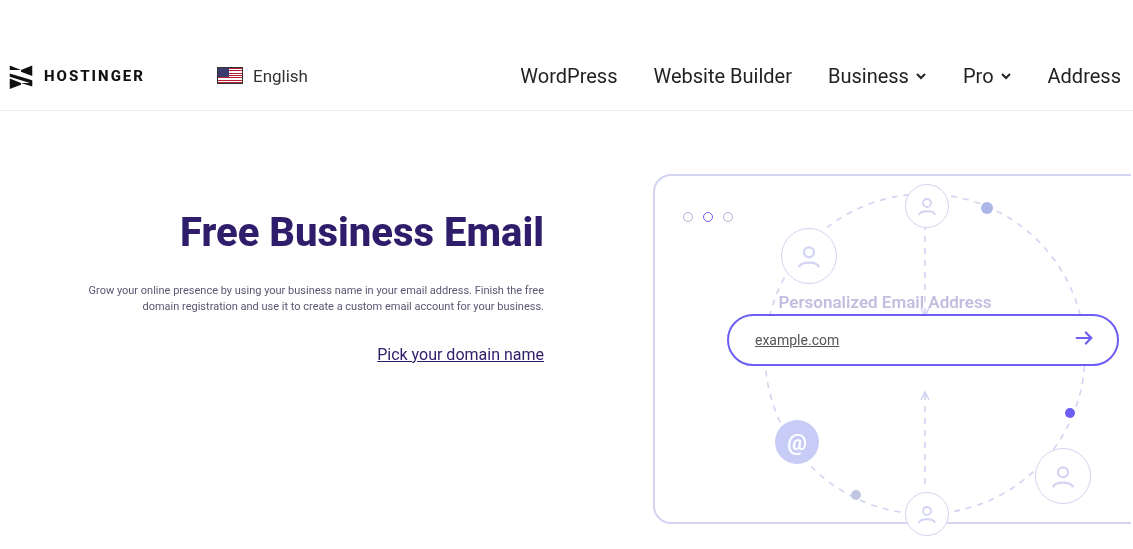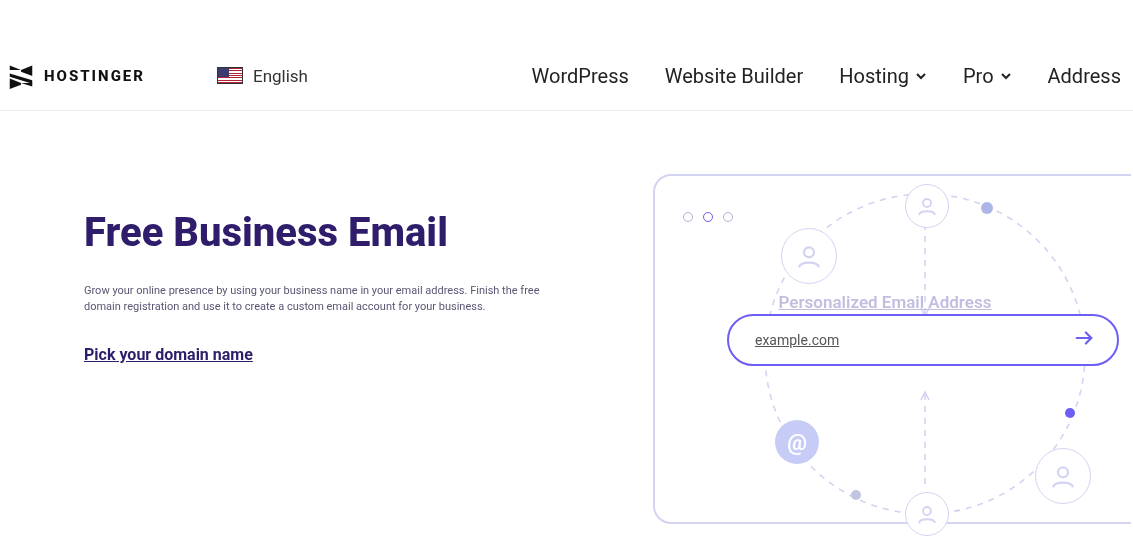--- a/index.html
+++ b/index.html
@@ -73,37 +73,37 @@
   }
   .nav-item { display:flex; align-items:center; gap:6px; cursor:pointer; }
   .chevron { display:inline-flex; }
   .chevron svg { width:12px; height:12px; }
   .hero {
     display:flex;
     align-items:center;
     padding: 100px 0 0 84px;
     gap: 40px;
   }
-  .hero-text { width: 460px; }
+  .hero-text { width: 460px; text-align: right; }
   .hero-title {
     font-size: 40px;
     font-weight: 800;
     color: #2f1c6a;
     margin-bottom: 28px;
     line-height: 1.1;
   }
   .hero-desc {
     font-size: 11px;
     color: #5b5673;
     line-height: 1.45;
     margin-bottom: 30px;
   }
   .hero-link {
     font-size: 16px;
-    font-weight: 700;
+    font-weight: 400;
     color: #2f1c6a;
     text-decoration: underline;
     cursor: pointer;
     margin-top: 38px;
   }
   .hero-illustration {
     position: absolute;
     right: 0;
     top: 174px;
     width: 480px;
@@ -130,21 +130,20 @@
   }
   .dot.active { border-color:#6d5ef4; }
   .illus-label {
     position:absolute;
     top: 116px;
     left: 0; right:16px;
     text-align:center;
     color:#c1bee0;
     font-size:17px;
     font-weight:600;
-    text-decoration:underline;
   }
   .search-pill {
     position:absolute;
     top: 138px;
     left: 72px;
     right: 12px;
     height: 52px;
     border: 2px solid #6d5ef4;
     border-radius: 26px;
     display:flex;
@@ -218,21 +217,21 @@
     </div>
   </div>
   <nav class="nav">
     <div class="nav-item">
       <span>WordPress</span>
     </div>
     <div class="nav-item">
       <span>Website Builder</span>
     </div>
     <div class="nav-item">
-      <span>Hosting</span>
+      <span>Business</span>
       <span class="chevron">
         <svg viewBox="0 0 12 12">
             <path d="M2 4 L6 8 L10 4" fill="none" stroke="#222" stroke-width="2"></path>
           </svg>
       </span>
     </div>
     <div class="nav-item">
       <span>Pro</span>
       <span class="chevron">
         <svg viewBox="0 0 12 12">

